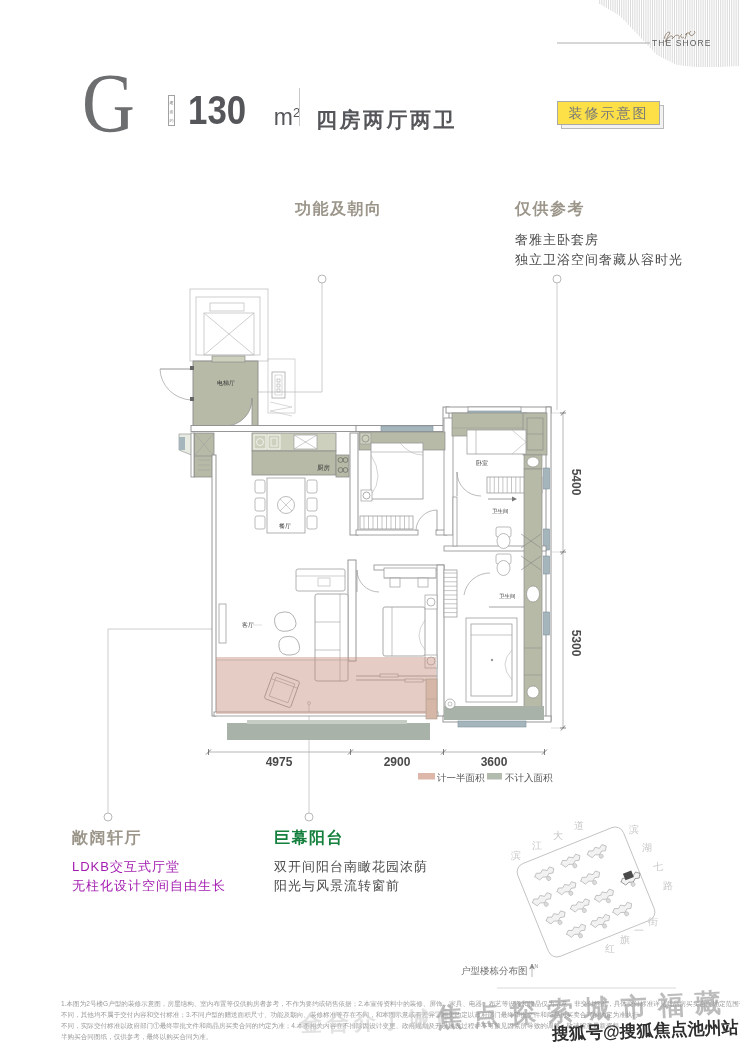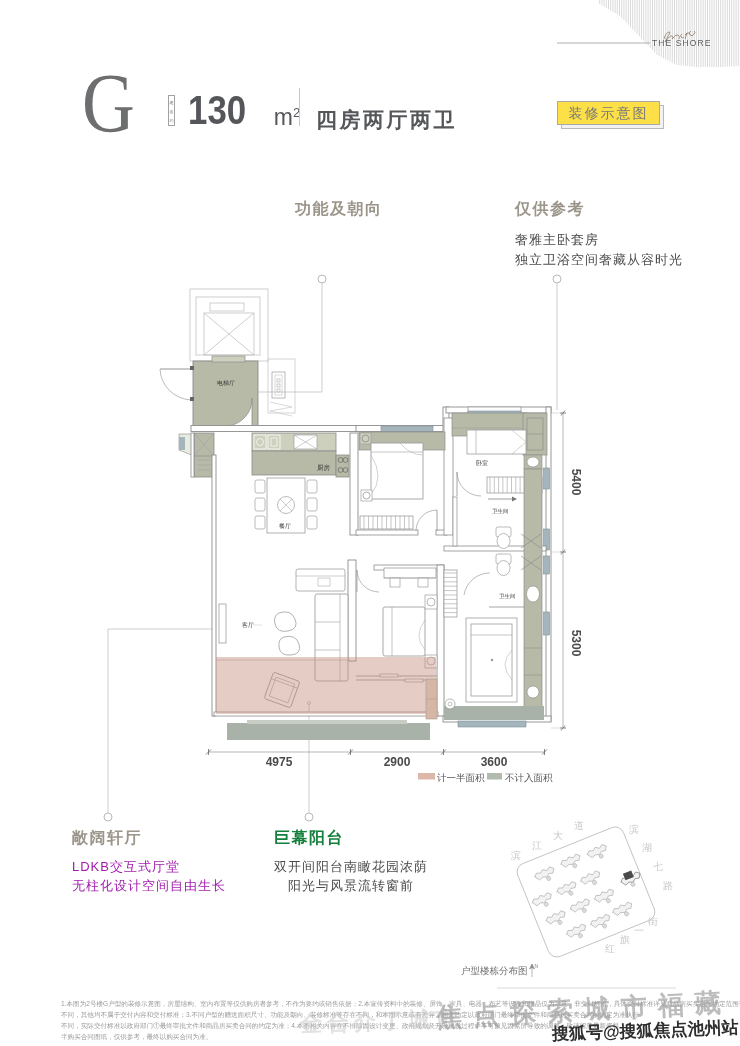--- a/index.html
+++ b/index.html
@@ -458,21 +458,21 @@
 <rect x="487" y="773" width="15" height="6.5" fill="#b3baae"></rect>
 <text x="505" y="781" font-size="9.5" fill="#555" font-family="Liberation Sans">不计入面积</text>
 </svg>
 
 <div class="abs" style="left:72px;top:828px;font-size:16px;font-weight:bold;color:#9b958a;letter-spacing:1.5px;font-family:'Liberation Serif',serif;">敞阔轩厅</div>
 
 <div class="abs" style="left:72px;top:857px;font-size:13px;line-height:19px;color:#a21caf;letter-spacing:1px;">LDKB交互式厅堂<br>无柱化设计空间自由生长</div>
 
 <div class="abs" style="left:274px;top:828px;font-size:16px;font-weight:bold;color:#15803d;letter-spacing:1.5px;font-family:'Liberation Serif',serif;">巨幕阳台</div>
 
-<div class="abs" style="left:274px;top:857px;font-size:13px;line-height:19px;color:#4c4c4c;letter-spacing:1px;text-align:center;">双开间阳台南瞰花园浓荫<br>阳光与风景流转窗前</div>
+<div class="abs" style="left:274px;top:857px;font-size:13px;line-height:19px;color:#4c4c4c;letter-spacing:1px;">双开间阳台南瞰花园浓荫<br>阳光与风景流转窗前</div>
 
 <svg class="abs" style="left:0;top:0;" width="740" height="1046" viewBox="0 0 740 1046">
 
 <g transform="translate(586,892) rotate(-22)">
 <rect x="-57" y="-50" width="114" height="100" rx="9" fill="none" stroke="#bcbcbc" stroke-width="0.8"></rect>
 
 <g transform="translate(-30,-33)" stroke="#a0a0a0" fill="#f2f2f2" stroke-width="0.55">
           <path d="M-12.0,0 l3,-3 l4,1.5 l3,-2.5 l4,2.5 l3.5,-2.5 l3.5,3 l-2.5,4 l-4,-1 l-3,2.5 l-4,-1.5 l-4,1.5 l-3,-4.5 Z"></path>
         </g>
         <circle cx="-29.5" cy="-26.5" r="2.1" fill="#dcdcdc" stroke="#ababab" stroke-width="0.45"></circle>

